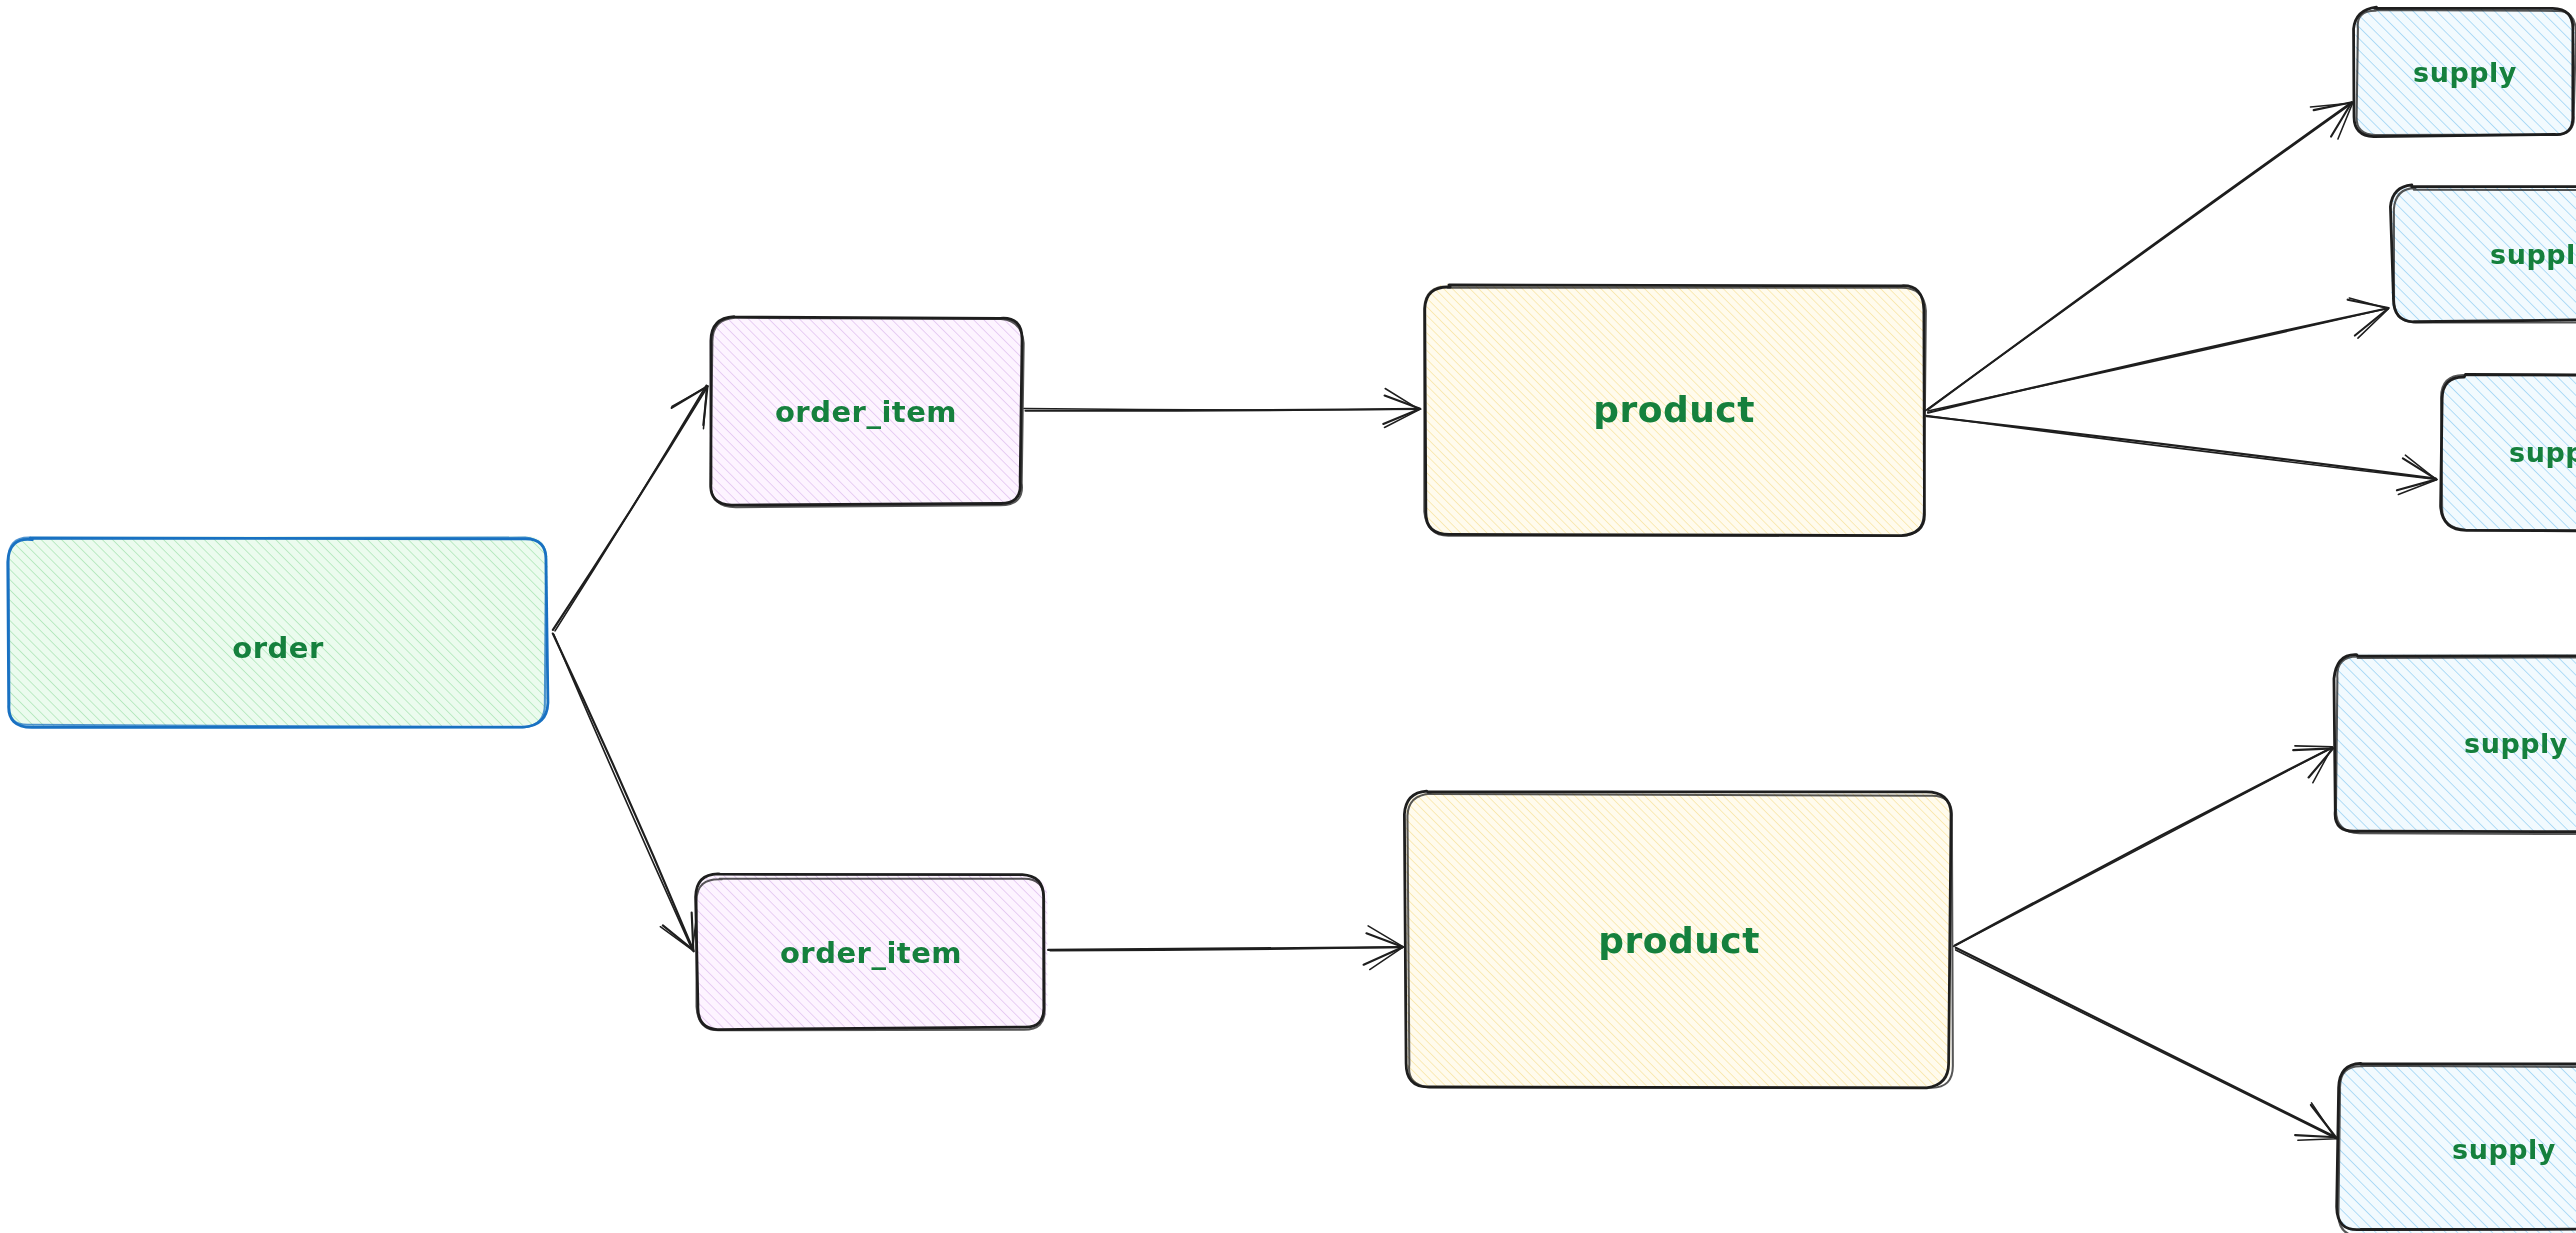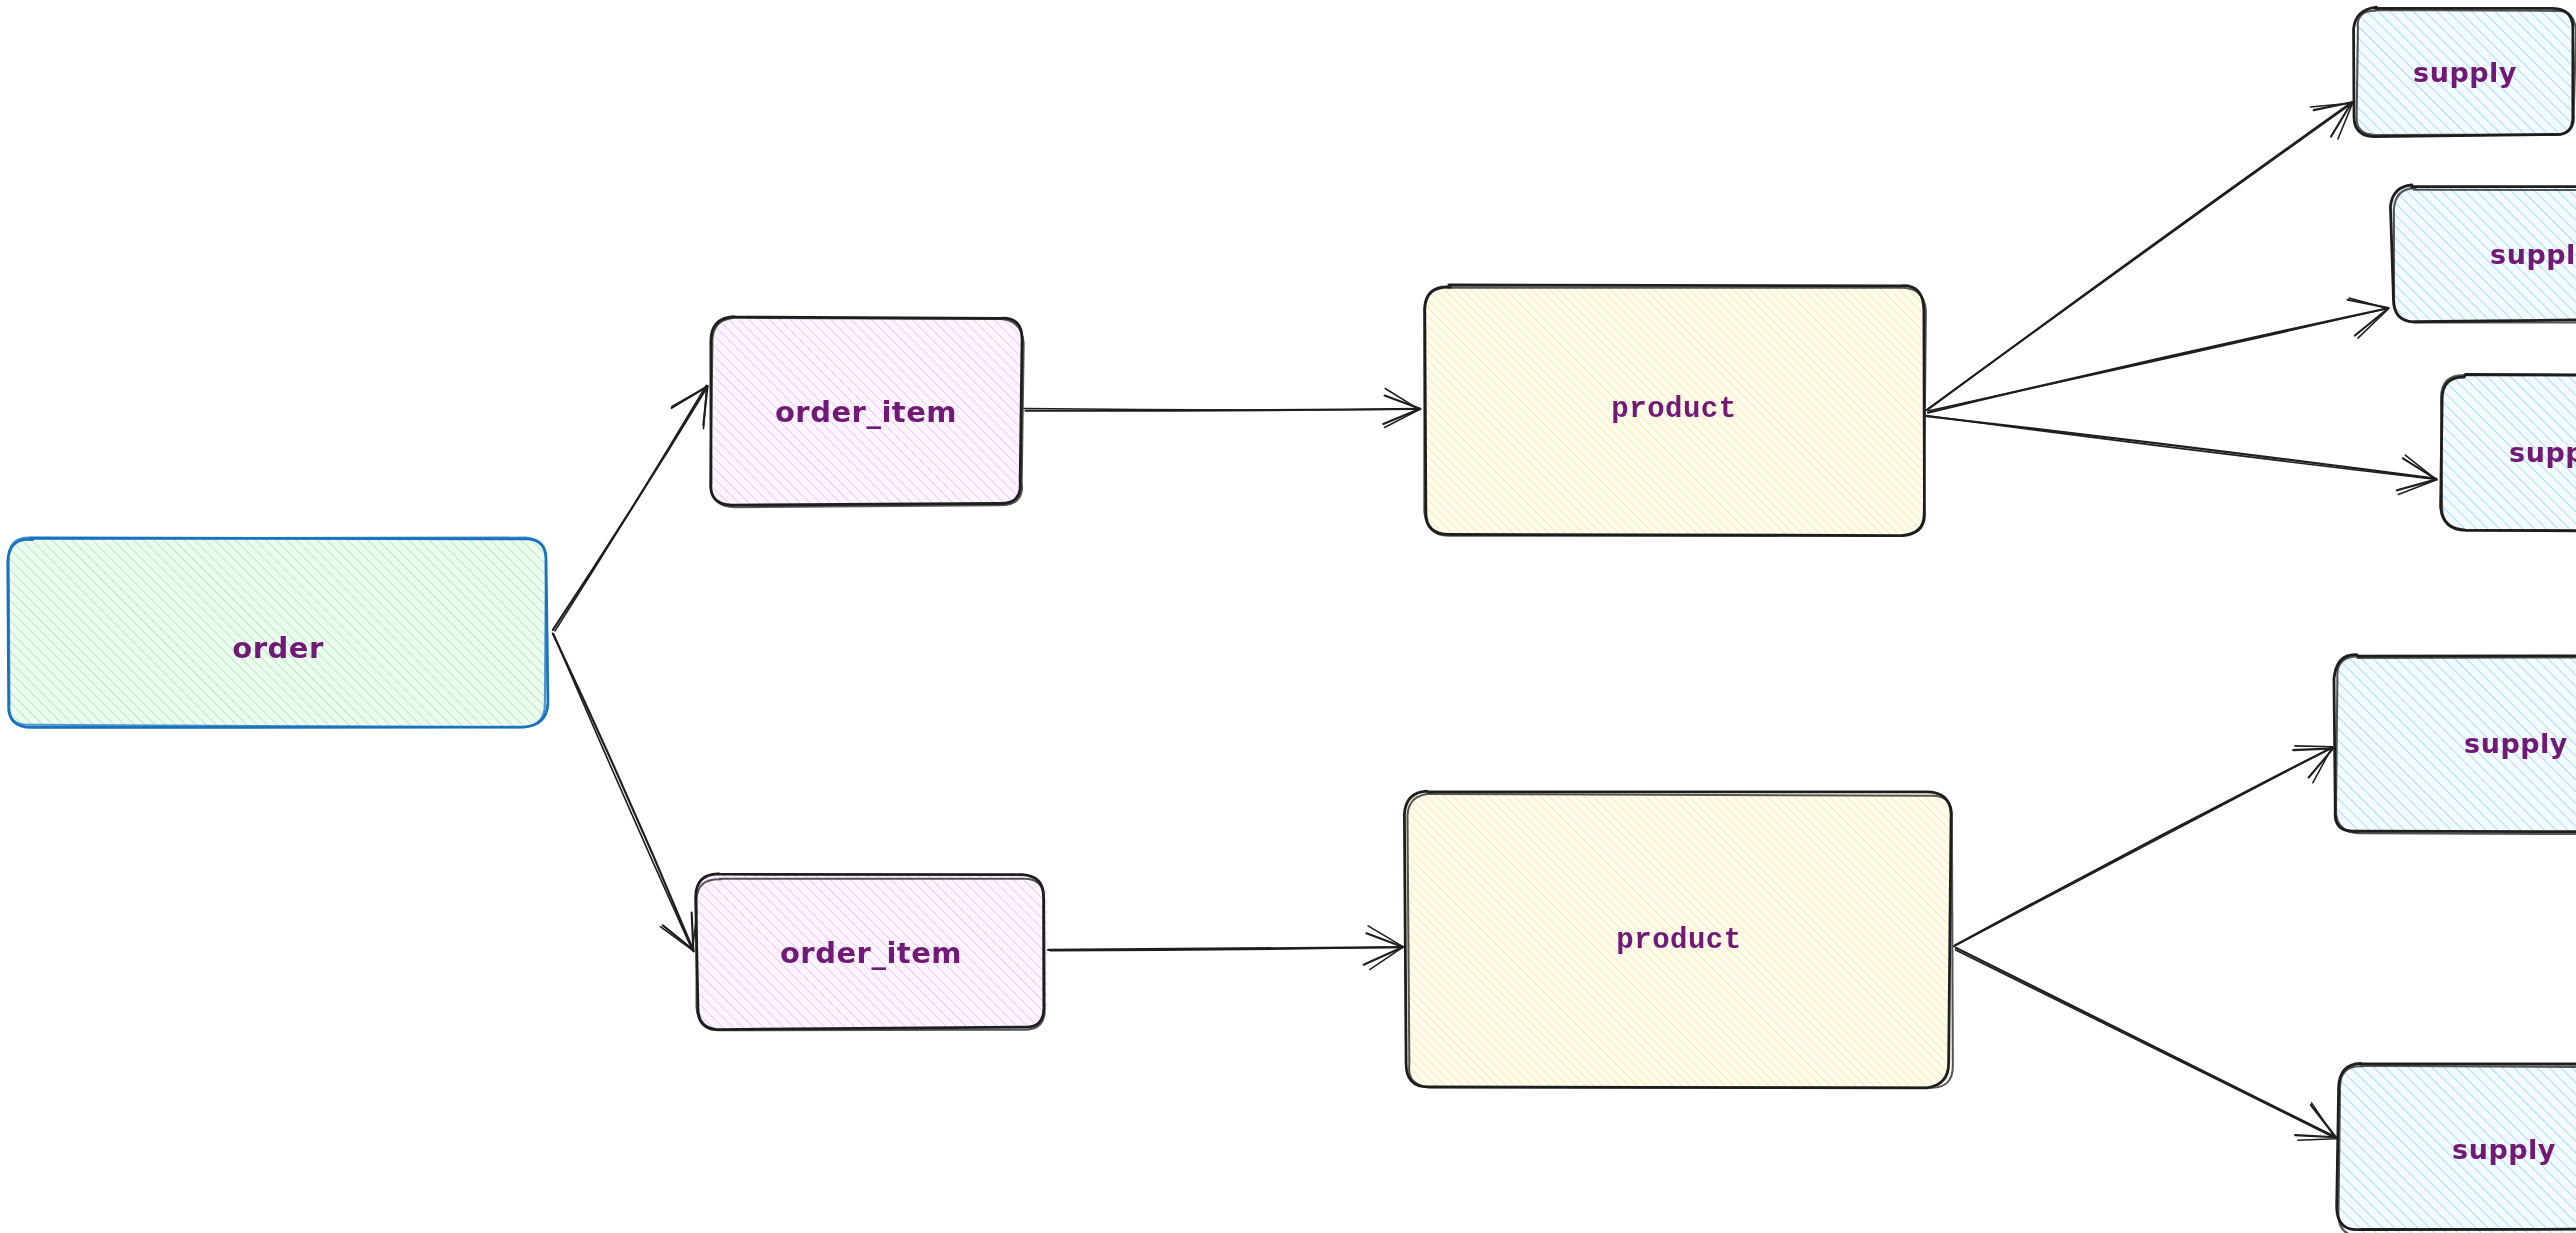--- a/index.html
+++ b/index.html
@@ -23,30 +23,30 @@
     left: 0;
     top: 0;
     width: 2700px;
     height: 1233px;
     display: block;
   }
   .node-label {
     position: absolute;
     pointer-events: none;
     white-space: nowrap;
-    color: #701a75;
+    color: #15803d;
     font-family: "DejaVu Sans", sans-serif;
     font-weight: 700;
     letter-spacing: 0.5px;
     transform: translate(-50%, -50%);
     text-align: right;
   }
   .lbl-sm { font-size: 27px; }
   .lbl-md { font-size: 29px; }
-  .lbl-lg { font-size: 29px; font-family: Liberation Mono, monospace; }
+  .lbl-lg { font-size: 36px; }
 </style>
 </head>
 <body>
 
 <div id="canvas-wrap">
   <svg id="diagram-svg" viewBox="0 0 5240 2394" xmlns="http://www.w3.org/2000/svg">
     <defs>
       <pattern id="hatch-green" patternUnits="userSpaceOnUse" width="14" height="14" patternTransform="rotate(-45)">
         <line x1="0" y1="0" x2="0" y2="14" stroke="#40c057" stroke-width="2" opacity="0.55"></line>
       </pattern>

